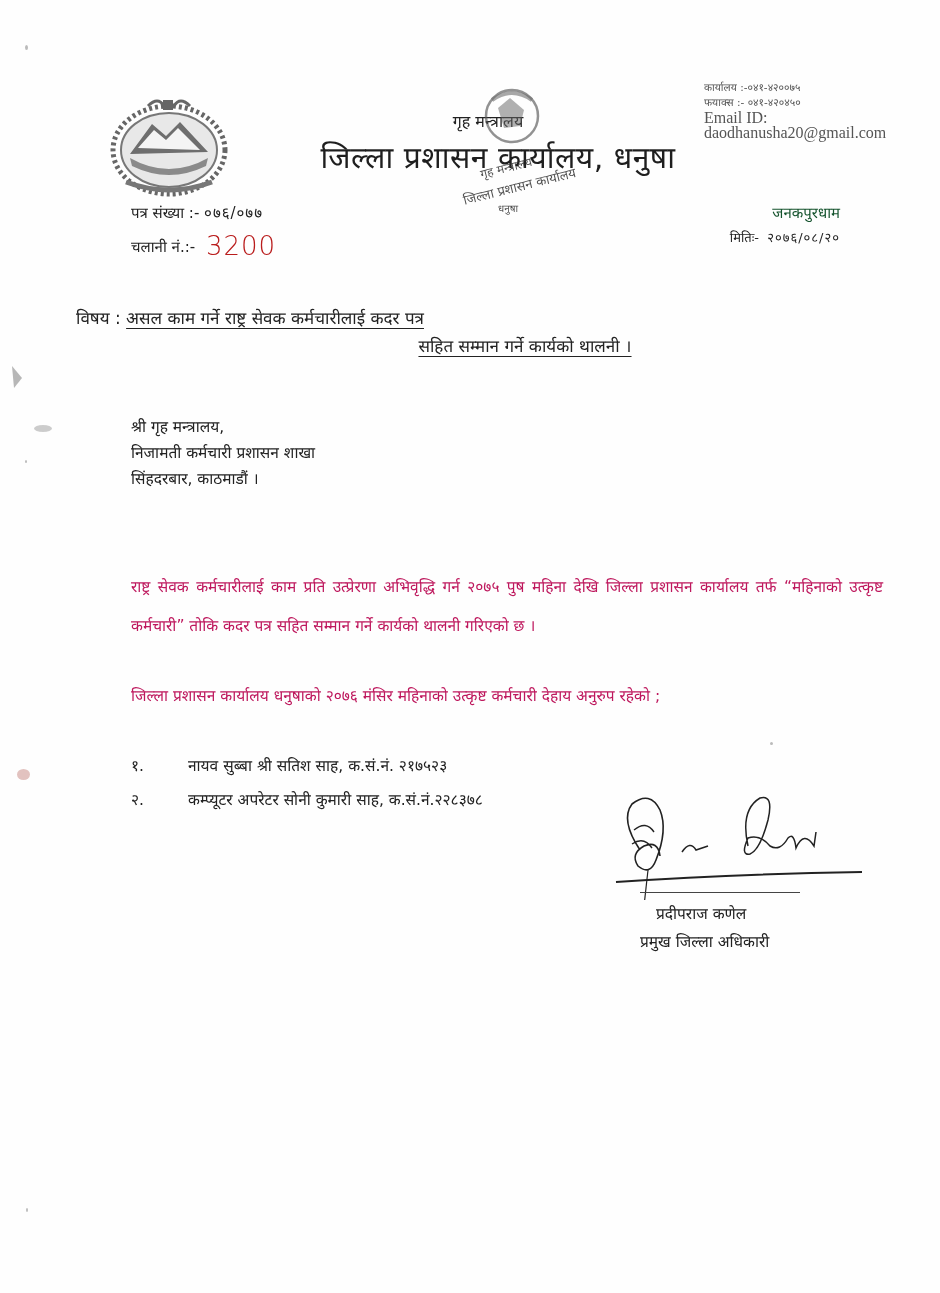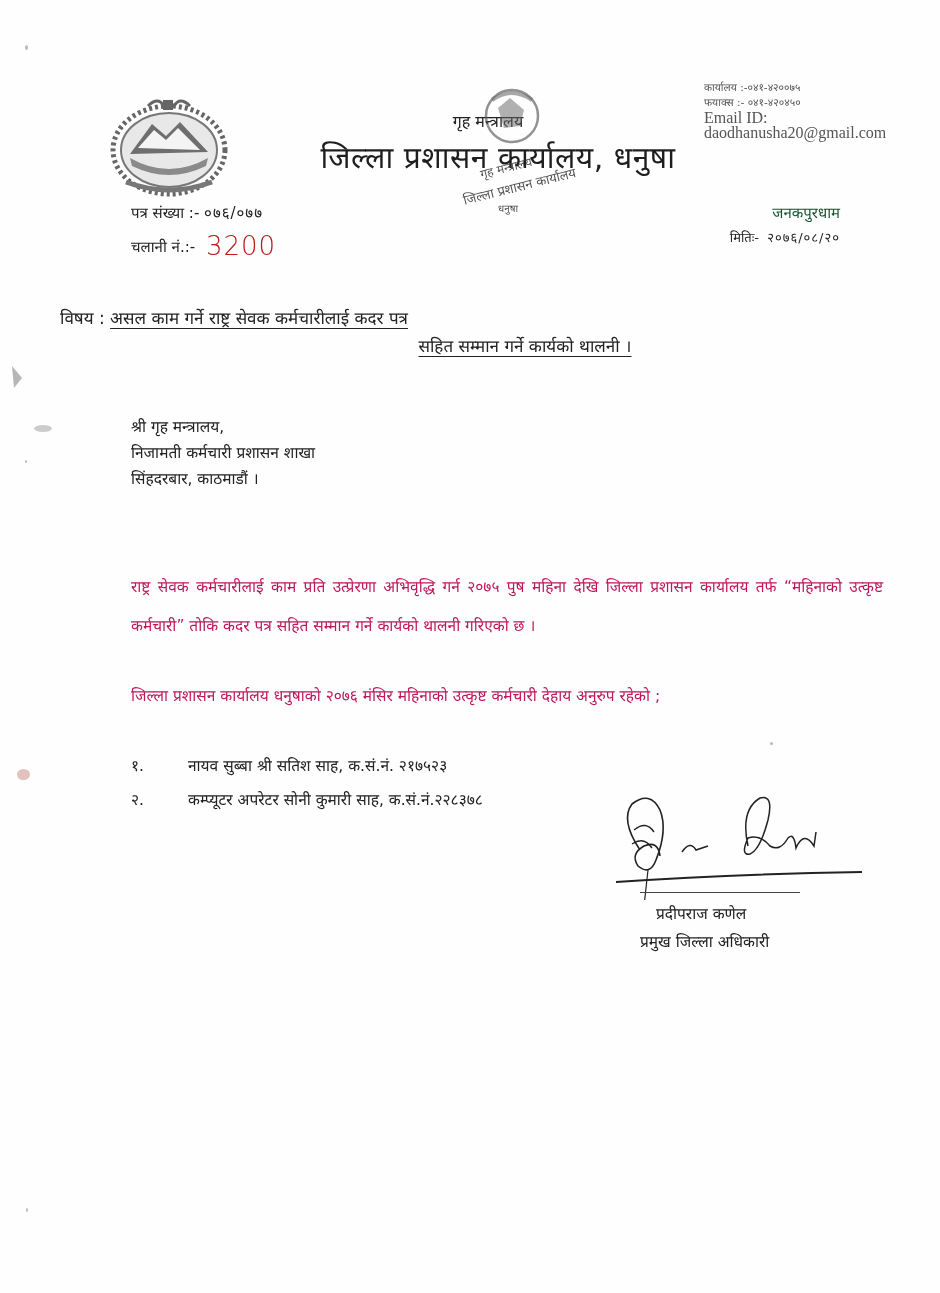--- a/index.html
+++ b/index.html
@@ -33,21 +33,21 @@
     .ref-2 { top: 228px; }
     .ref .val { letter-spacing: 1px; }
     .ref .hand { font-family: "DejaVu Sans", sans-serif; font-size: 26px; font-weight: 300; margin-left: 6px; letter-spacing: 1px; position: relative; top: 3px; color: #b91c1c; }
 
     .place { position: absolute; right: 100px; top: 202px; font-size: 15px; color: #14532d; text-align: right; }
     .date  { position: absolute; right: 100px; top: 228px; font-size: 13px; color: #222; text-align: right; }
 
     
     .subject { position: absolute; left: 0; width: 940px; top: 304px; text-align: center; font-size: 17px; line-height: 28px; color: #222; }
     .subject .u { text-decoration: underline; text-underline-offset: 4px; }
-    .subject-line1 { padding-left: 60px; text-align: left; display: block; }
+    .subject-line1 { padding-left: 76px; text-align: left; display: block; }
     .subject-line2 { display: block; padding-left: 110px; }
 
     
     .addr { position: absolute; left: 131px; font-size: 15.5px; line-height: 26px; color: #222; }
     .addr-1 { top: 414px; }
     .addr-2 { top: 496px; }
 
     
     .para { position: absolute; left: 131px; width: 752px; font-size: 15.5px; color: #be185d; text-align: justify; }
     .para-1 { top: 568px; line-height: 39px; }

